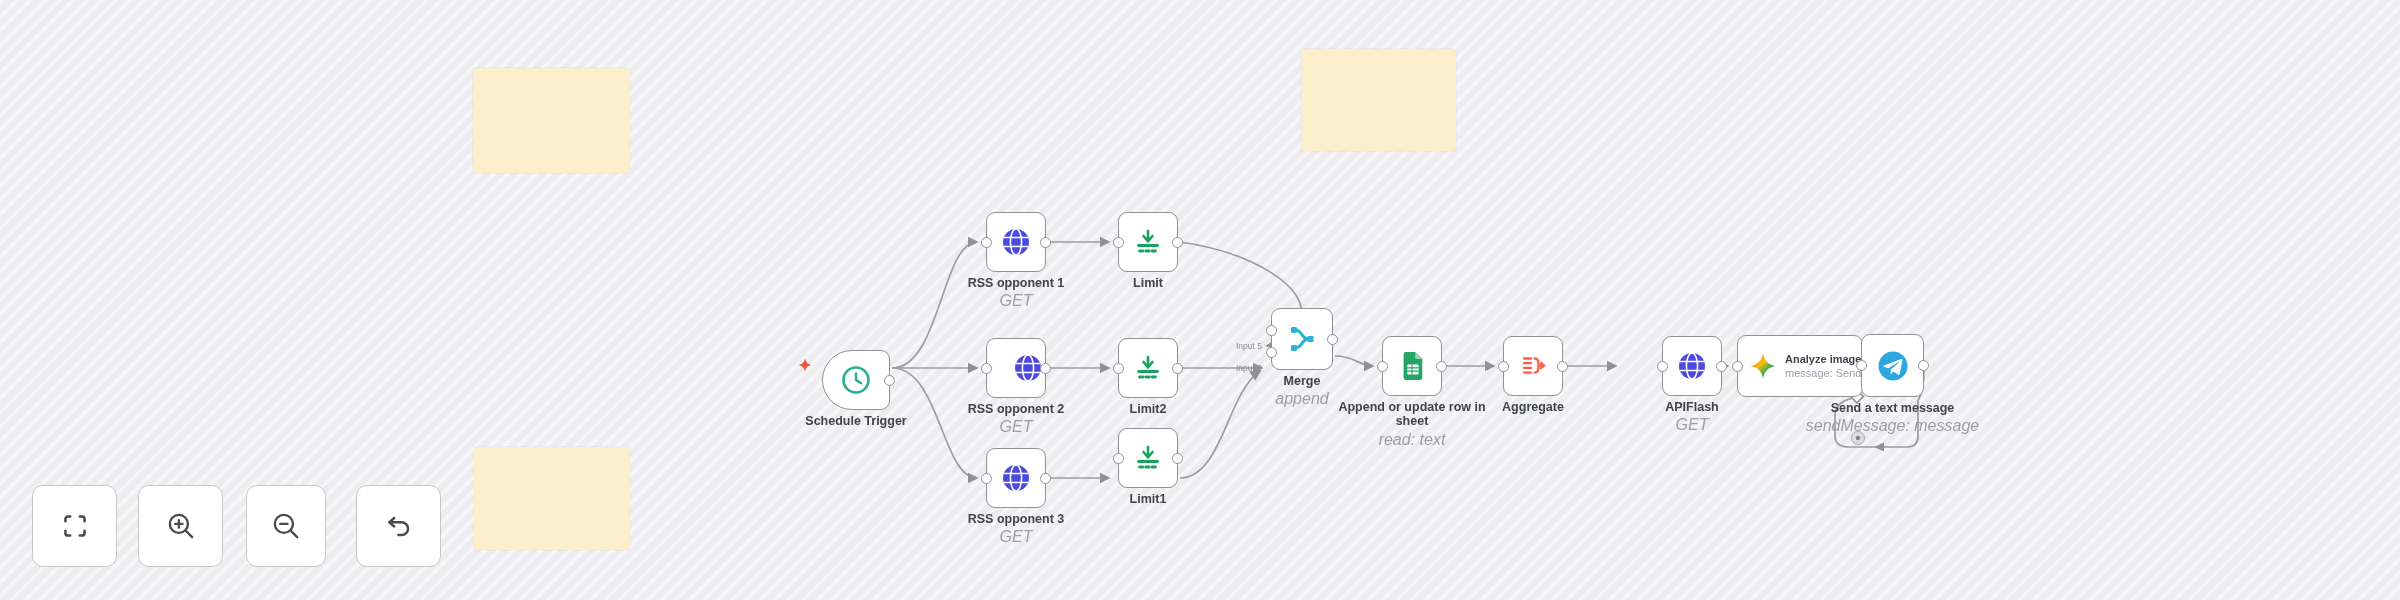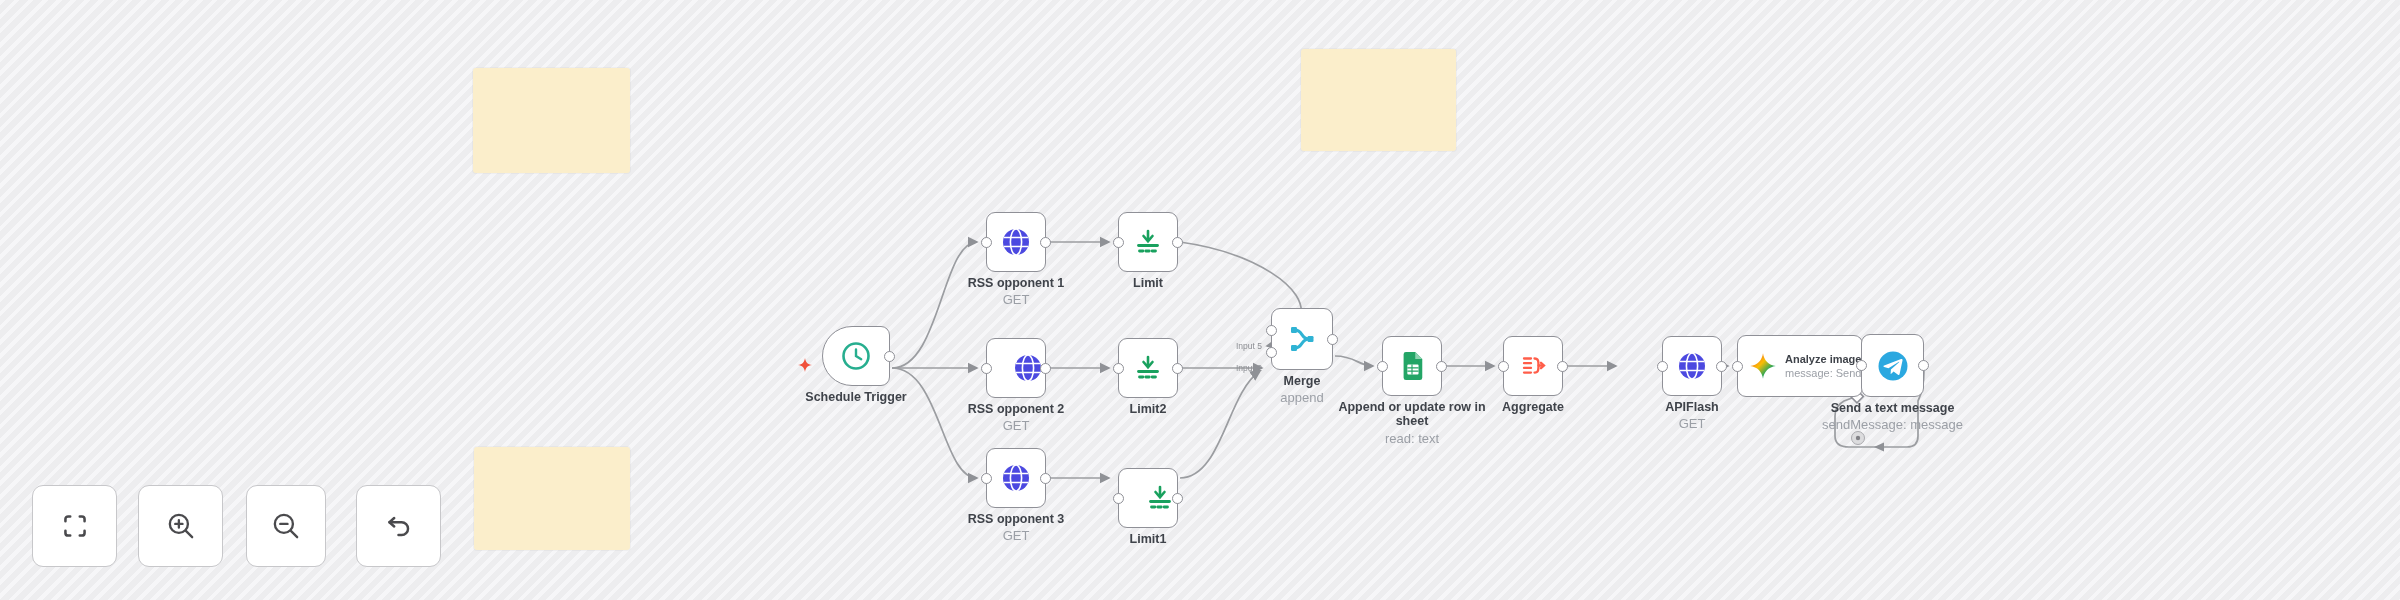--- a/index.html
+++ b/index.html
@@ -27,21 +27,21 @@
     position:absolute;width:11px;height:11px;border-radius:50%;
     background:#fff;border:1.7px solid #8f9097;box-sizing:border-box;z-index:4;
   }
   .port.in{left:-6px;top:50%;margin-top:-5.5px;}
   .port.out{right:-6px;top:50%;margin-top:-5.5px;}
   .labels{
     position:absolute;top:calc(100% + 5px);left:50%;transform:translateX(-50%);
     text-align:center;width:max-content;z-index:5;
   }
   .nlabel{font-size:12.5px;font-weight:600;color:#3f434a;line-height:1.15;}
-  .nsub{font-size:13px;font-weight:400;color:#9b9fa6;margin-top:2px;}
+  .nsub{font-size:16px;font-weight:400;color:#9b9fa6;margin-top:2px;font-style:italic;}
   .labels.wrap{width:160px;}
   .inner-title{font-size:11px;font-weight:600;color:#3f434a;white-space:nowrap;}
   .inner-sub{font-size:11px;color:#9b9fa6;margin-top:2px;white-space:nowrap;}
   .inner-text{display:flex;flex-direction:column;margin-left:7px;}
   .inlabel{
     position:absolute;width:46px;text-align:right;font-size:8.5px;color:#8d8f94;z-index:5;
   }
   
   svg.wires{position:absolute;left:0;top:0;z-index:1;}
   
@@ -88,21 +88,21 @@
     <circle cx="1858" cy="438" r="2.2" fill="#818186"></circle>
     <rect x="1852.5" y="392" width="9" height="9" transform="rotate(45 1857 396.5)" fill="#ffffff" stroke="#8f9097" stroke-width="1.6"></rect>
   </svg>
 
   <span class="spark" style="left:798px;top:358px;">
     <svg width="14" height="14" viewBox="0 0 16 16">
         <path d="M8 0 C8.8 5 11 7.2 16 8 C11 8.8 8.8 11 8 16 C7.2 11 5 8.8 0 8 C5 7.2 7.2 5 8 0 Z" fill="#f0503a"></path>
       </svg>
   </span>
 
-  <div class="node trigger" style="left:822px;top:326px;">
+  <div class="node trigger" style="left:822px;top:350px;">
     <span class="icon">
       <svg width="34" height="34" viewBox="0 0 34 34">
           <circle cx="17" cy="17" r="12.5" fill="none" stroke="#27ae8f" stroke-width="2.6"></circle>
           <path d="M17 10.5 V17 L22.2 20.2" stroke="#27ae8f" stroke-width="2.4" fill="none" stroke-linecap="round"></path>
         </svg>
     </span>
     <span class="port out"></span>
     <div class="labels">
         <div class="nlabel">Schedule Trigger</div>
       </div>
@@ -191,21 +191,21 @@
         </svg>
     </span>
     <span class="port in"></span>
     <span class="port out"></span>
     <div class="labels">
       <div class="nlabel">RSS opponent 3</div>
       <div class="nsub">GET</div>
     </div>
   </div>
 
-  <div class="node" style="left:1118px;top:468px;justify-content:flex-end;">
+  <div class="node" style="left:1118px;top:428px;">
     <span class="icon">
       <svg width="34" height="34" viewBox="0 0 34 34">
           <g stroke="#19a15e" fill="none" stroke-linecap="round">
             <path d="M17 6 V14.5" stroke-width="2.6"></path>
             <path d="M12.5 11 L17 16.2 L21.5 11" stroke-width="2.6"></path>
             <path d="M7.5 20.5 H26.5" stroke-width="2.8"></path>
             <path d="M8.5 26 h3.4 M14.8 26 h3.4 M21.1 26 h3.4" stroke-width="2.8"></path>
           </g>
         </svg>
     </span>

